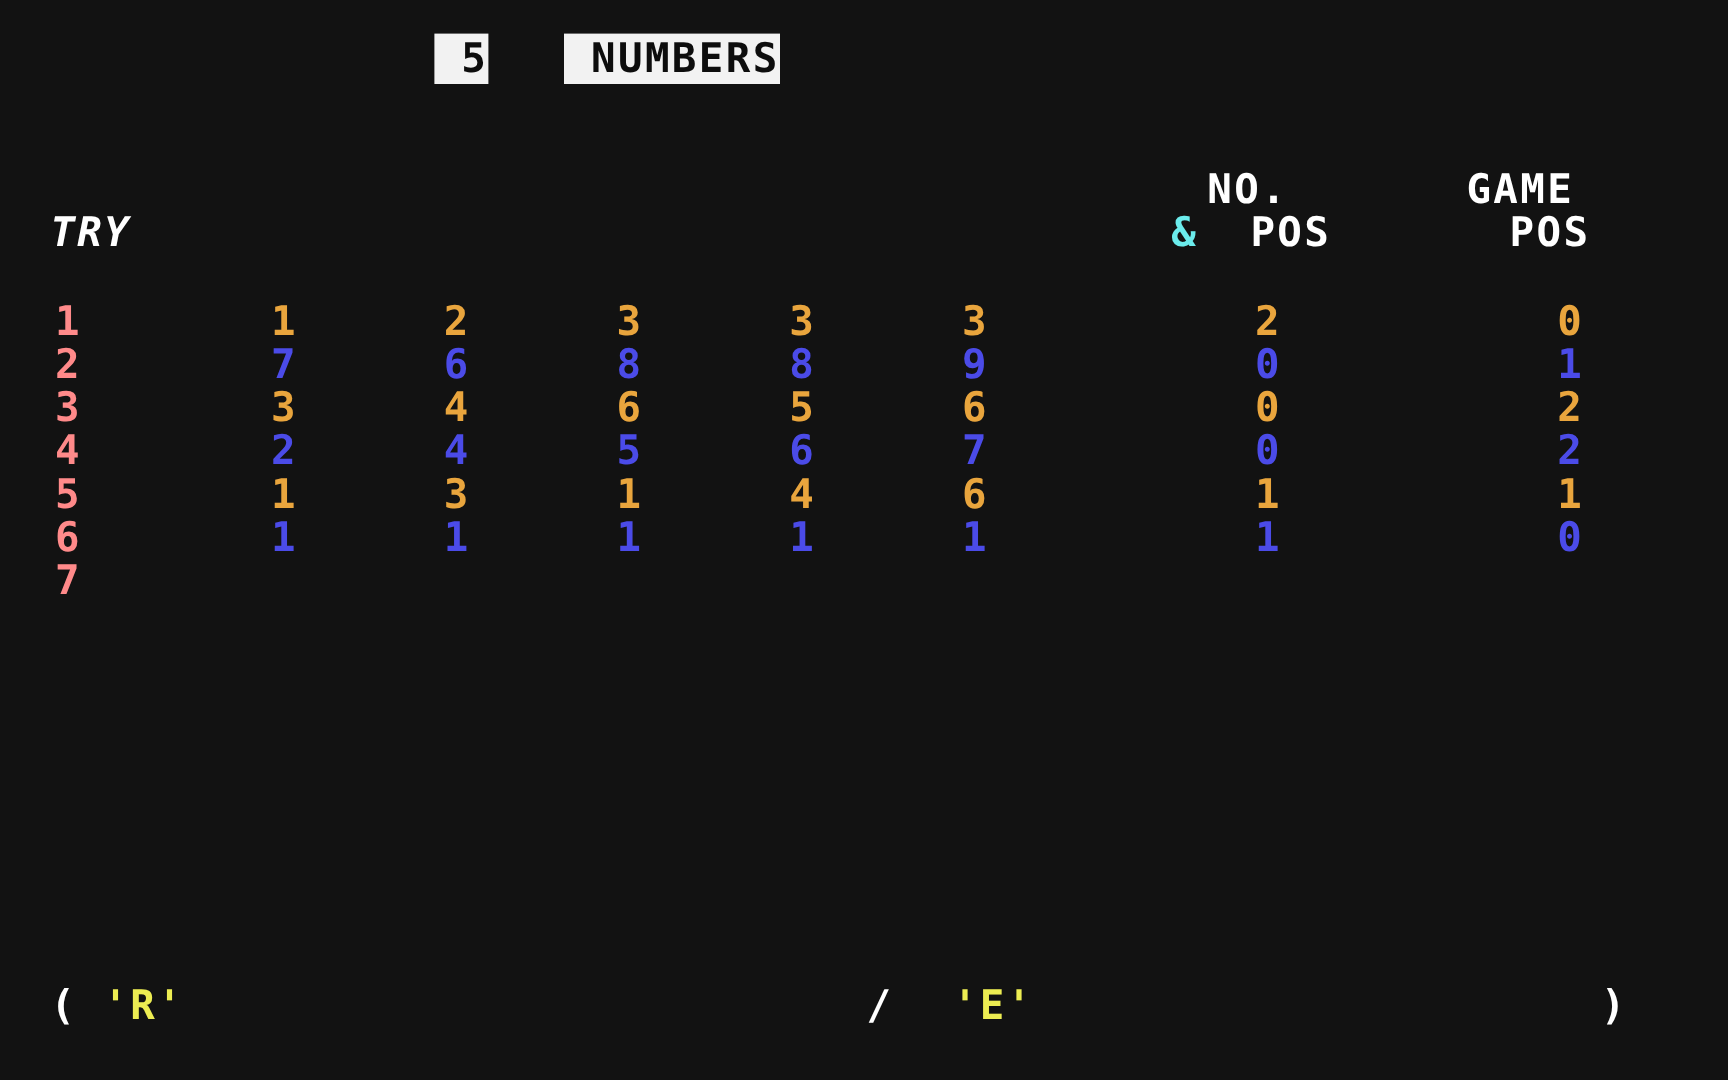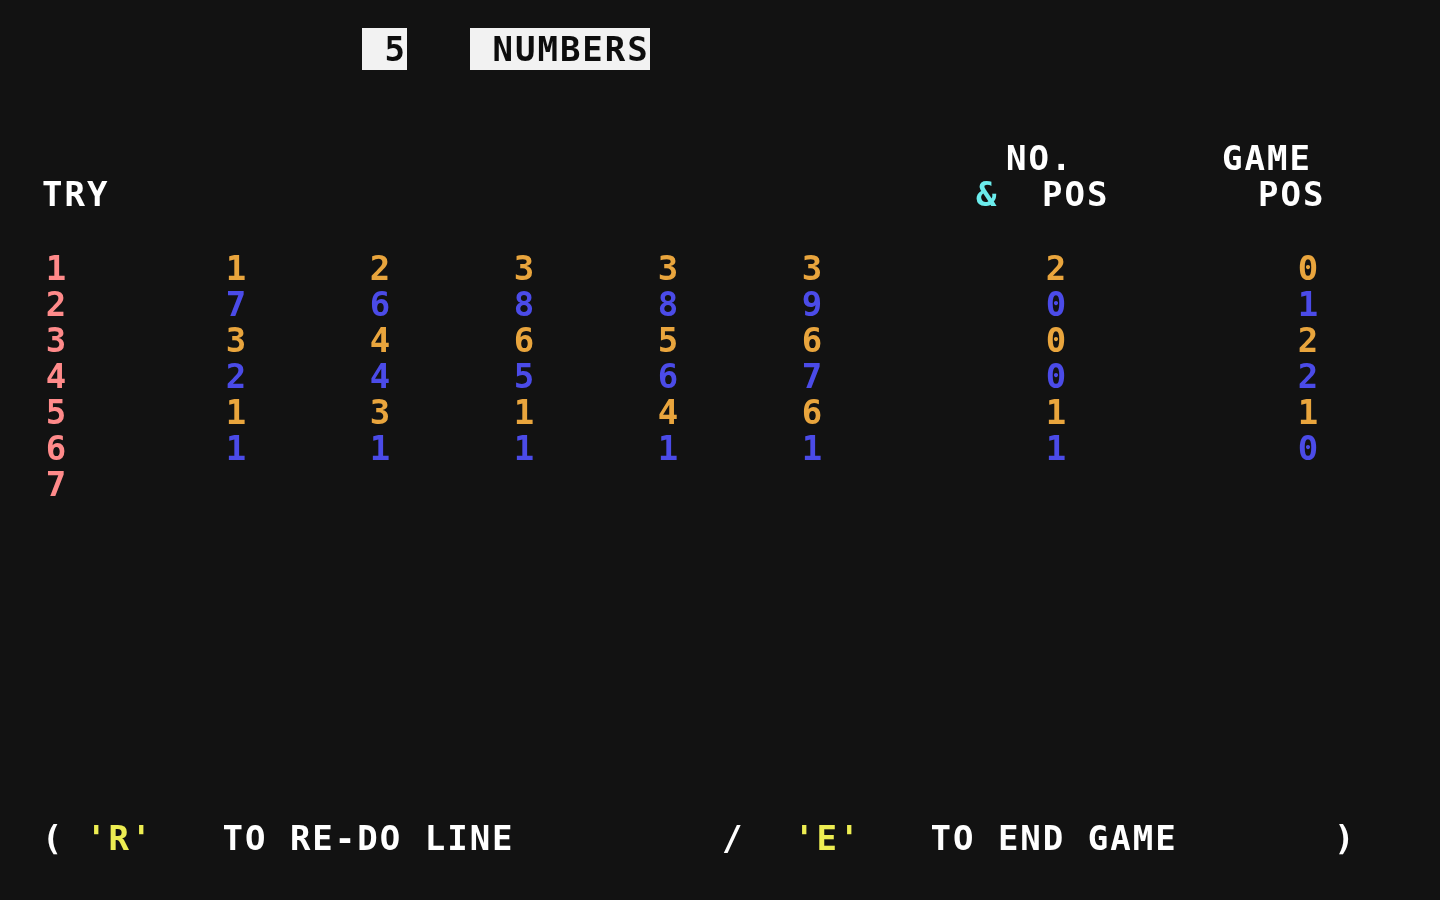--- a/index.html
+++ b/index.html
@@ -60,21 +60,21 @@
   .grid-digit { }
 </style>
 </head>
 <body>
 
 <div id="screen">
 
   <div class="inverse" id="title-block-0" style="left:362px; top:28px;"> 5</div>
   <div class="inverse" id="title-block-1" style="left:470px; top:28px;text-align:right;"> NUMBERS</div>
 
-  <div class="txt white" id="try-header" style="left:42px; top:176px;">TRY</div>
+  <div class="txt white" id="try-header" style="left:42px; top:176px;font-style:italic;">TRY</div>
 
   <div class="txt white" id="nopos-line1" style="left:1006px; top:140px;">NO.</div>
   <div class="txt cyan" id="nopos-amp" style="left:976px; top:176px;">&amp;</div>
   <div class="txt white" id="nopos-line2" style="left:1042px; top:176px;">POS</div>
 
   <div class="txt white" id="wrongpos-line1" style="left:1222px; top:140px;">GAME</div>
   <div class="txt white" id="wrongpos-line2" style="left:1258px; top:176px;">POS</div>
 
   <div id="board-layer">
       <div class="cell ltred row-num" style="left: 38px; top: 250px;">1</div>
@@ -123,19 +123,17 @@
       <div class="cell blue grid-digit" style="left: 506px; top: 430px;">1</div>
       <div class="cell blue grid-digit" style="left: 650px; top: 430px;">1</div>
       <div class="cell blue grid-digit" style="left: 794px; top: 430px;">1</div>
       <div class="cell blue" style="left: 1038px; top: 430px;">1</div>
       <div class="cell blue" style="left: 1290px; top: 430px;">0</div>
       <div class="cell ltred row-num" style="left: 38px; top: 466px;">7</div>
     </div>
 
   <div class="txt white" id="prompt-open" style="left:42px; top:820px;">(</div>
   <div class="txt yellow" id="prompt-key-redo" style="left:86px; top:820px;">'R'</div>
-  <div class="txt white" id="prompt-text-redo" style="left:200px; top:820px;"> TO RE-DO LINE </div>
   <div class="txt white" id="prompt-sep" style="left:722px; top:820px;">/</div>
   <div class="txt yellow" id="prompt-key-end" style="left:794px; top:820px;">'E'</div>
-  <div class="txt white" id="prompt-text-end" style="left:908px; top:820px;"> TO END GAME</div>
   <div class="txt white" id="prompt-close" style="left:1334px; top:820px;">)</div>
 
 </div>
 
 </body></html>

